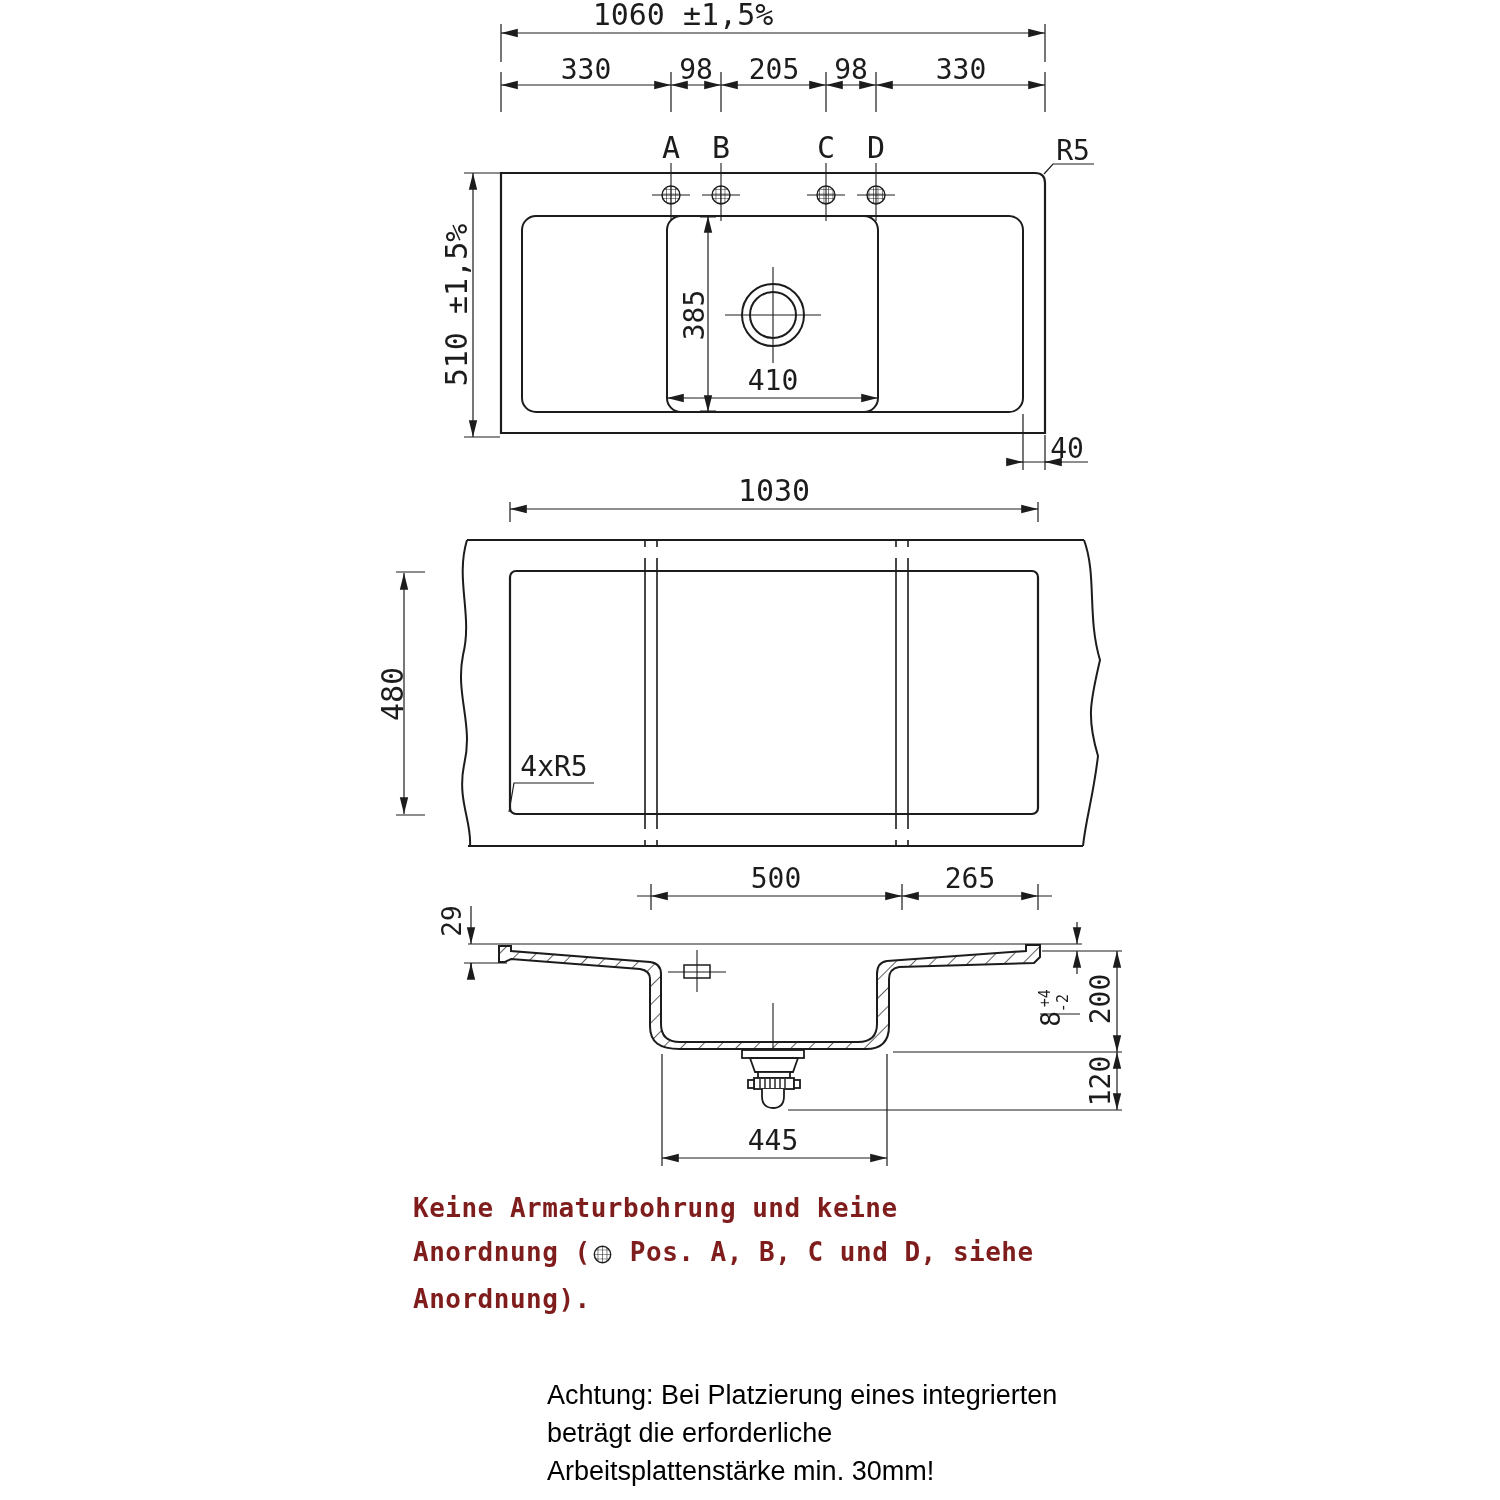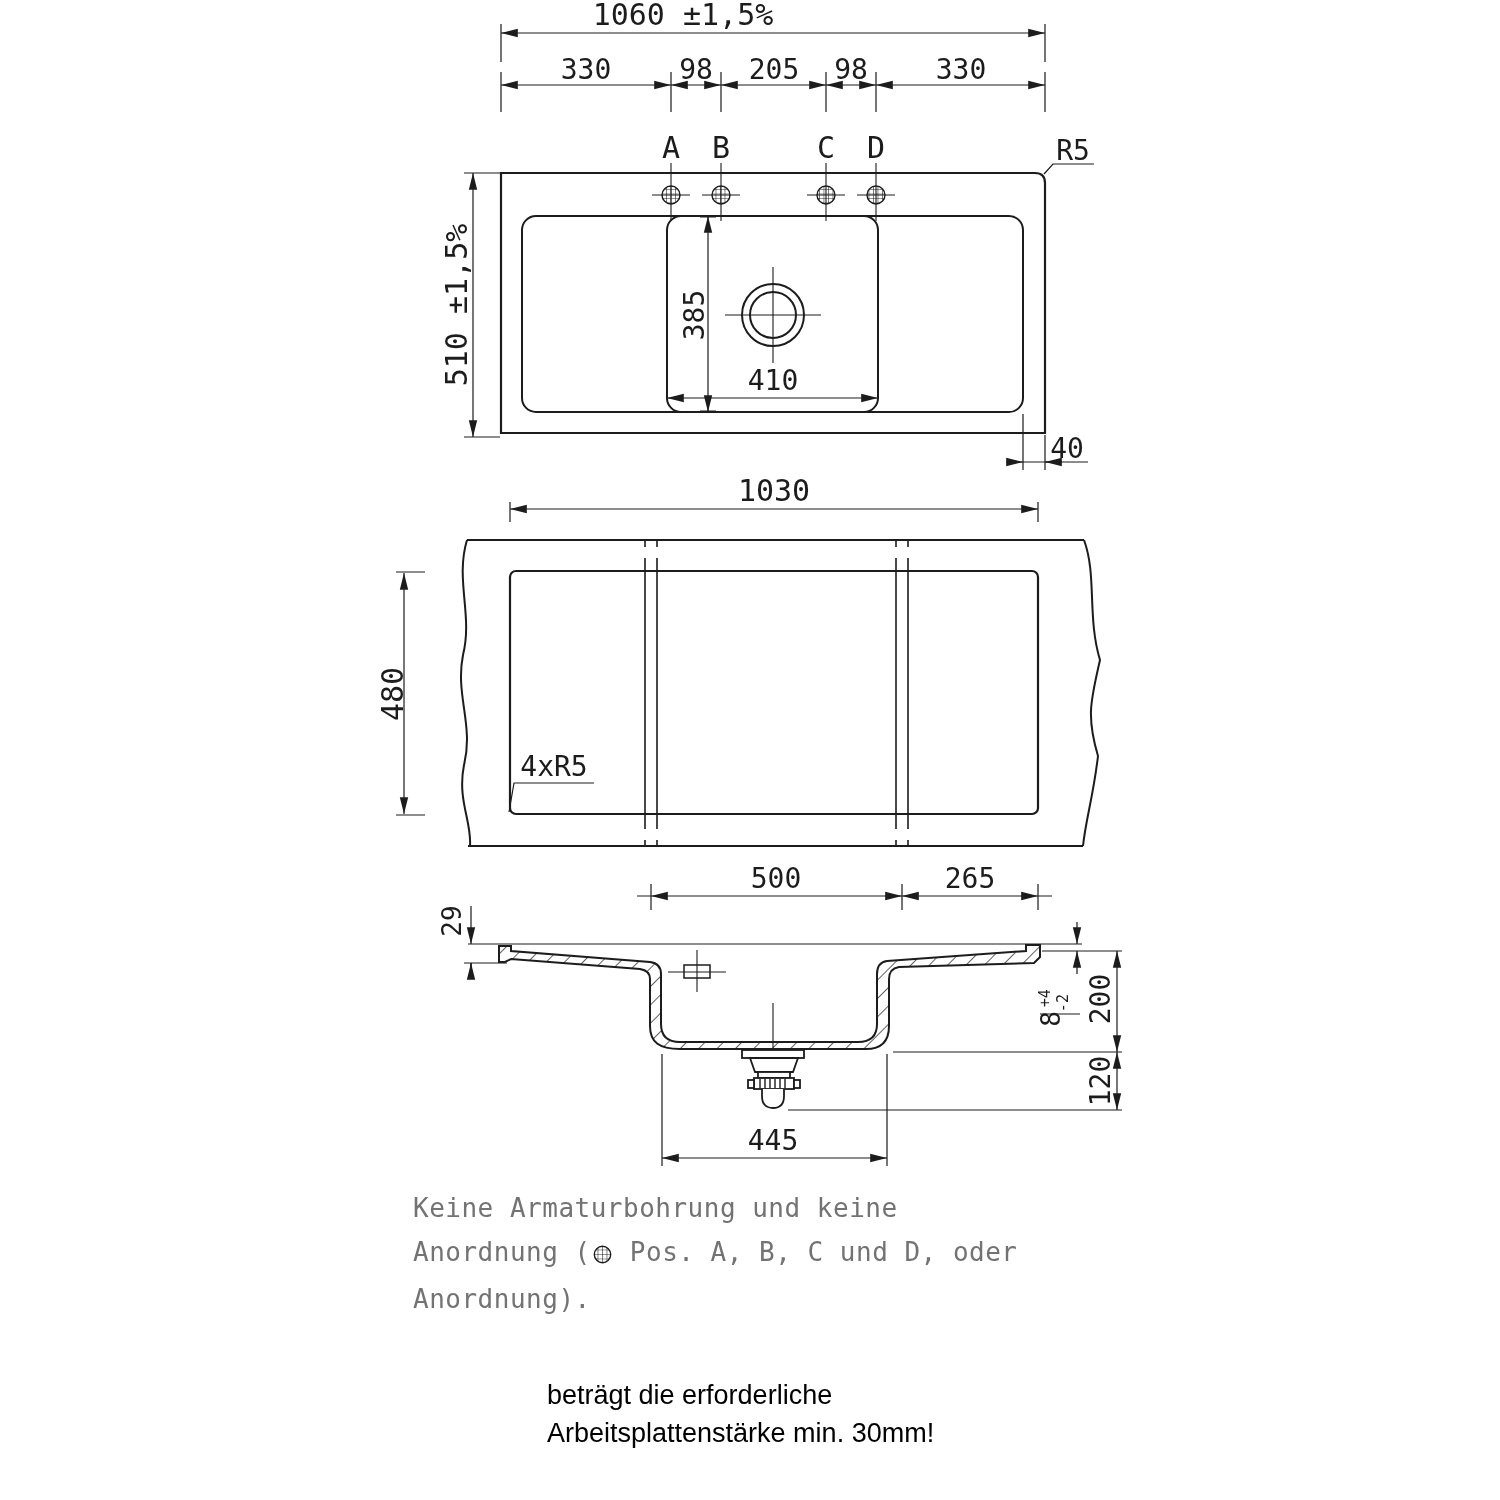--- a/index.html
+++ b/index.html
@@ -1,22 +1,22 @@
 <!DOCTYPE html>
 <html><head>
 <meta charset="utf-8">
 <style>
   html,body{margin:0;padding:0;background:#ffffff;}
   .canvas{position:relative;width:1500px;height:1500px;background:#ffffff;overflow:hidden;
           font-family:"DejaVu Sans Mono",monospace;}
   svg text{fill:#1c1c1c;}
   .tech{font-family:"DejaVu Sans Mono",monospace;}
   .note-block{position:absolute;left:413px;top:1186px;width:780px;
-     font-size:26px;line-height:44px;letter-spacing:0.5px;color:#737373;
-     font-family:"DejaVu Sans Mono",monospace;}
+     font-size:26px;line-height:44px;letter-spacing:0.5px;color:#7f1d1d;
+     font-family:"DejaVu Sans Mono",monospace;font-weight:bold;}
   .warn-block{position:absolute;left:547px;top:1376px;width:620px;
      font-size:27px;line-height:38px;color:#000;
      font-family:"Liberation Sans",sans-serif;}
   .sym{display:inline-block;vertical-align:-3px;margin:0 2px;}
 </style>
 </head>
 <body>
 
 <div class="canvas">
 
@@ -187,23 +187,24 @@
     <text x="1100" y="1081" transform="rotate(-90 1100 1081)" dominant-baseline="central">120</text>
     <text x="773" y="1150">445</text>
   </g>
 </svg>
 
 
 <div class="note-block">
   <div>Keine Armaturbohrung und keine</div>
   <div><span>Anordnung (</span><span class="sym"><svg width="19" height="19" viewBox="0 0 19 19">
             <circle cx="9.5" cy="9.5" r="8.2" fill="url(#grid)" stroke="#1c1c1c" stroke-width="1.4"></circle>
-          </svg></span><span> Pos. A, B, C und D, oder</span></div>
+          </svg></span><span> Pos. A, B, C und D, siehe</span></div>
   <div>Anordnung).</div>
 </div>
 
 
 <div class="warn-block">
+  <div>Achtung: Bei Platzierung eines integrierten</div>
   <div>beträgt die erforderliche</div>
   <div>Arbeitsplattenstärke min. 30mm!</div>
 </div>
 
 </div>
 
 </body></html>

